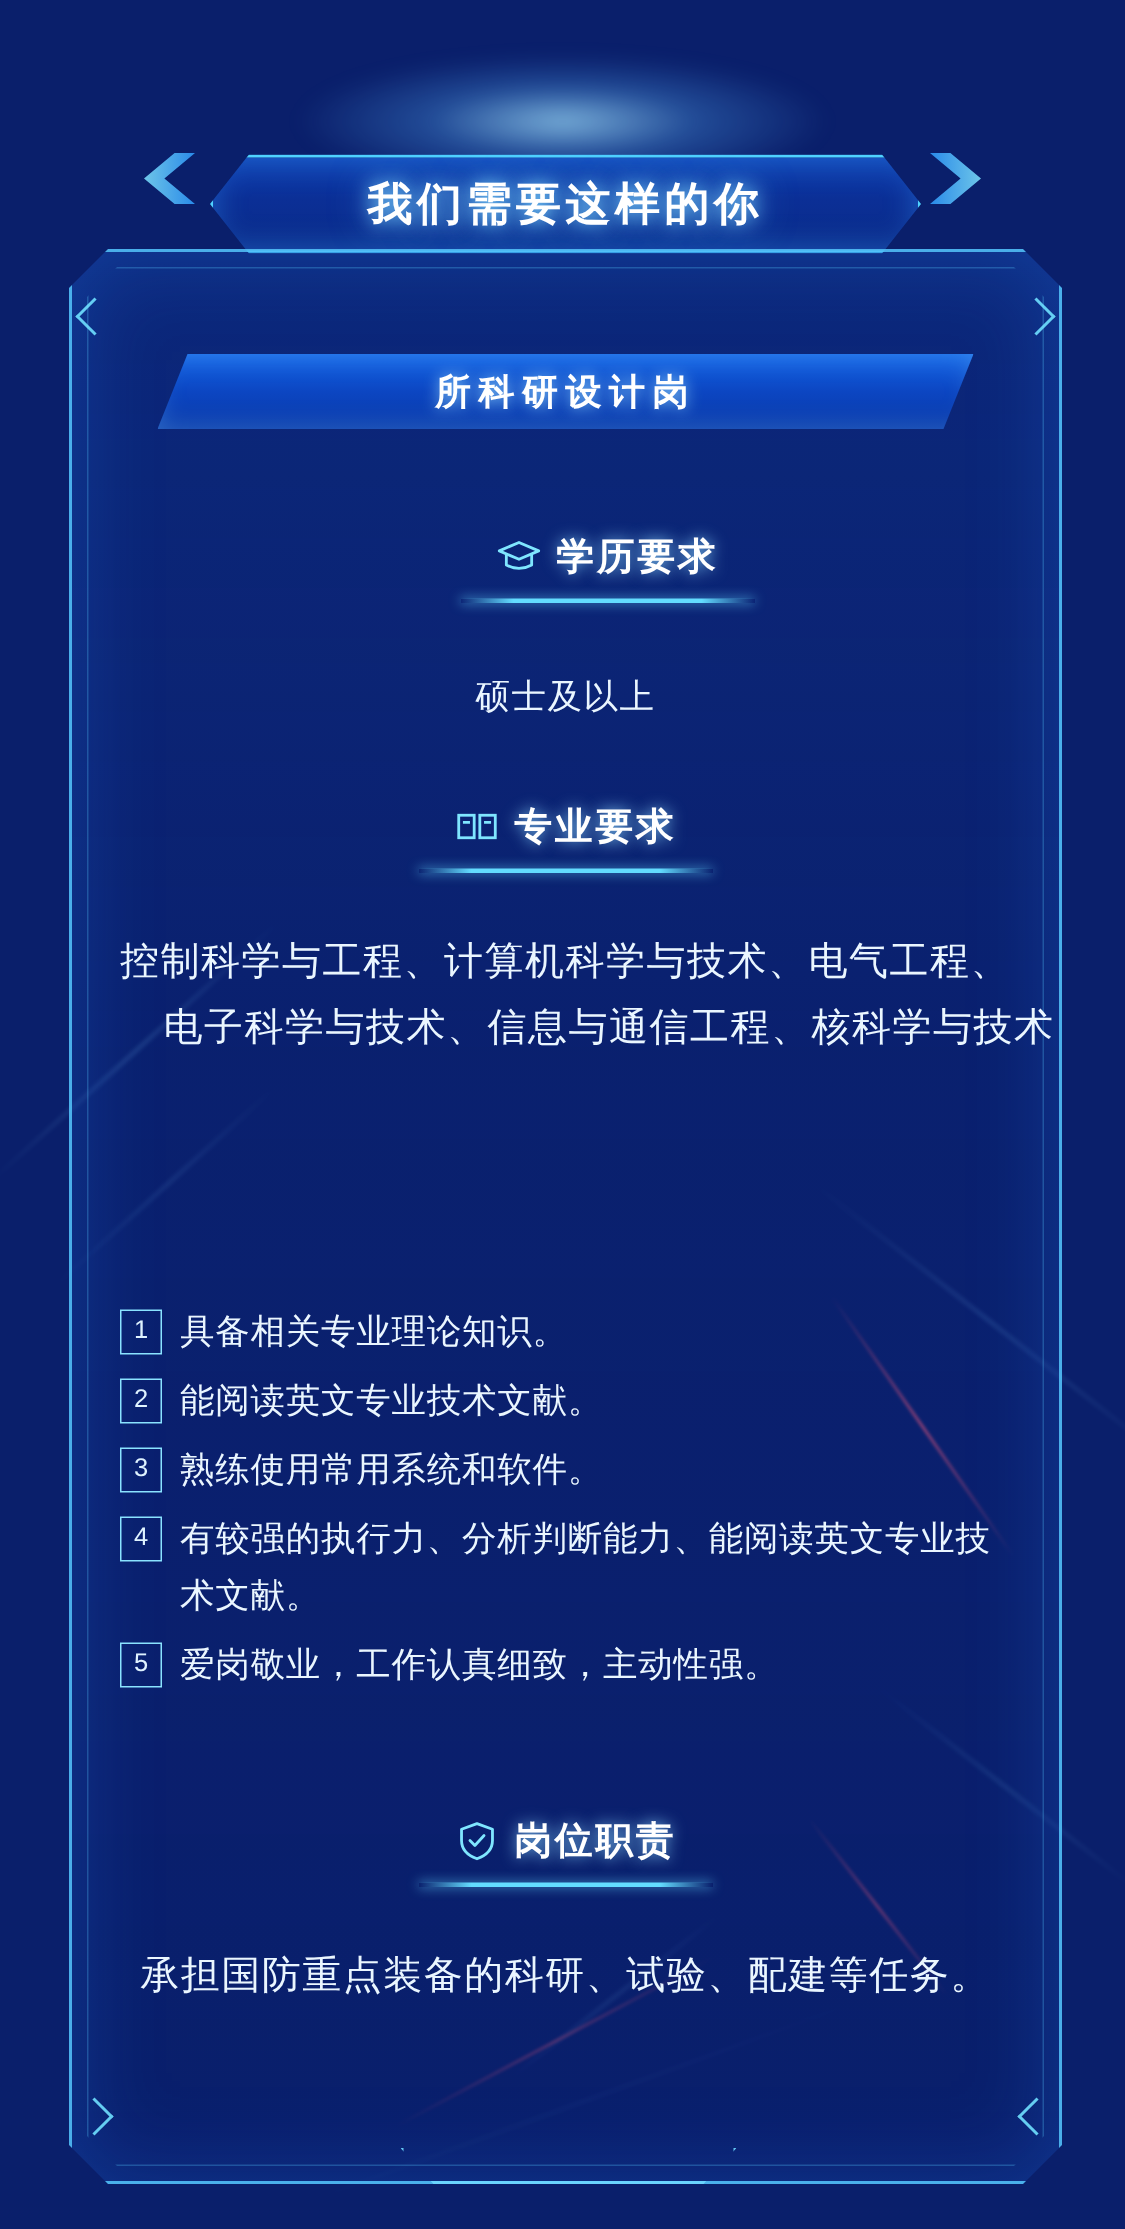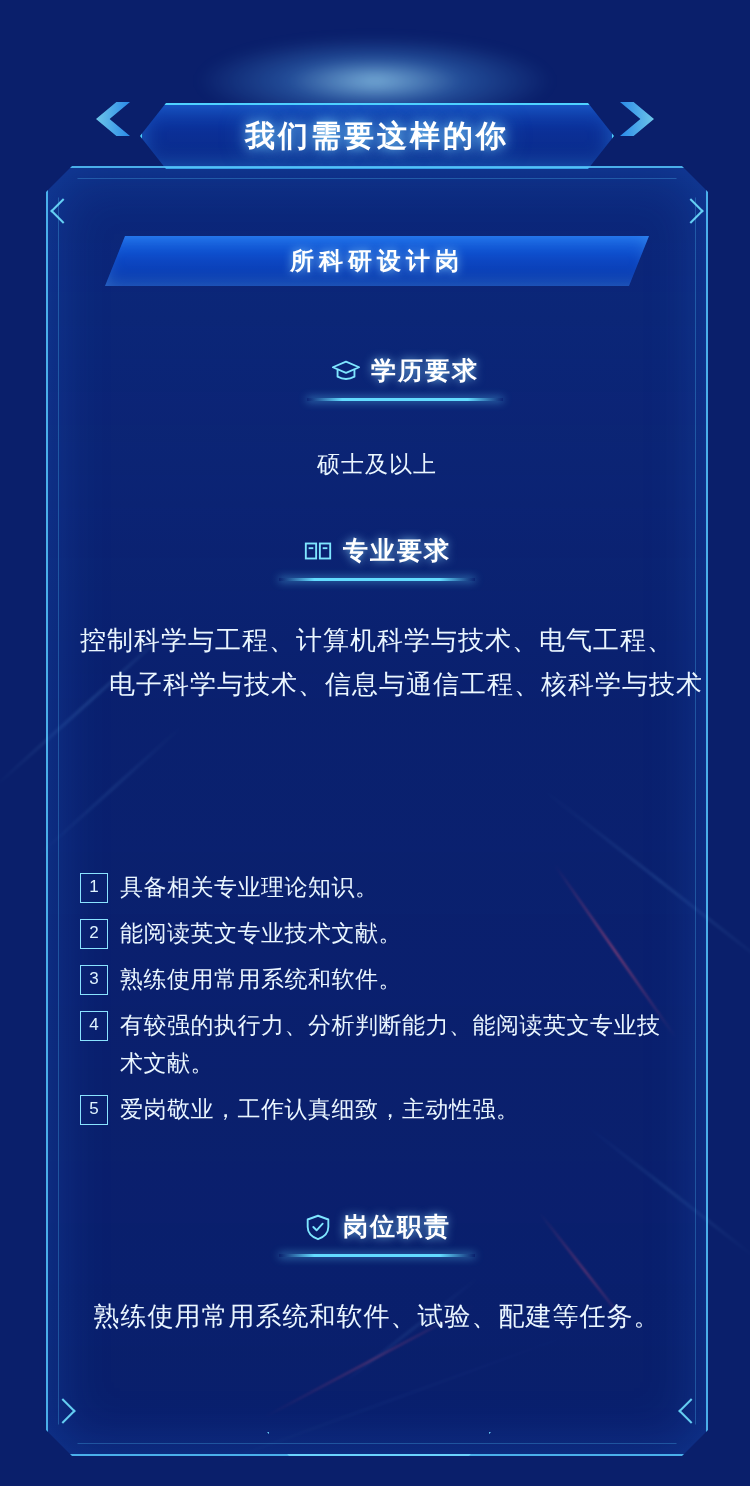--- a/index.html
+++ b/index.html
@@ -337,16 +337,16 @@
         <span class="sh-icon">
           <svg width="30" height="30" viewBox="0 0 32 32">
             <path d="M16 4 L27 8 L27 16 Q27 25 16 29 Q5 25 5 16 L5 8 Z" fill="none" stroke="#7fe6ff" stroke-width="2" stroke-linejoin="round"></path>
             <path d="M11 16 L14.5 19.5 L21 12.5" fill="none" stroke="#7fe6ff" stroke-width="2" stroke-linecap="round" stroke-linejoin="round"></path>
           </svg>
         </span>
         <span class="sh-label">岗位职责</span>
       </div>
       <div class="sh-underline"></div>
     </div>
-    <div class="body-text wide" style="top:1128px;">熟练使用常用系统和软件、试验、配建等任务。</div>
+    <div class="body-text wide" style="top:1128px;">承担国防重点装备的科研、试验、配建等任务。</div>
 
   </div>
 </div>
 
 </body></html>

